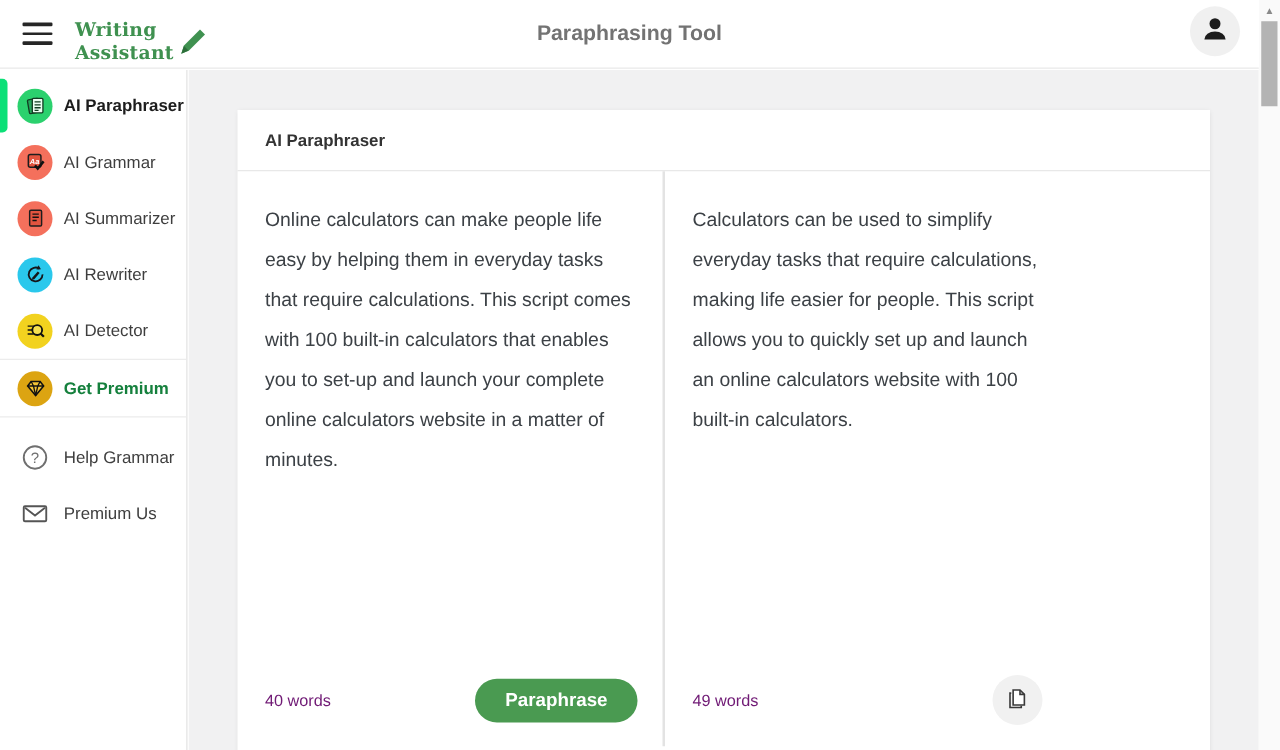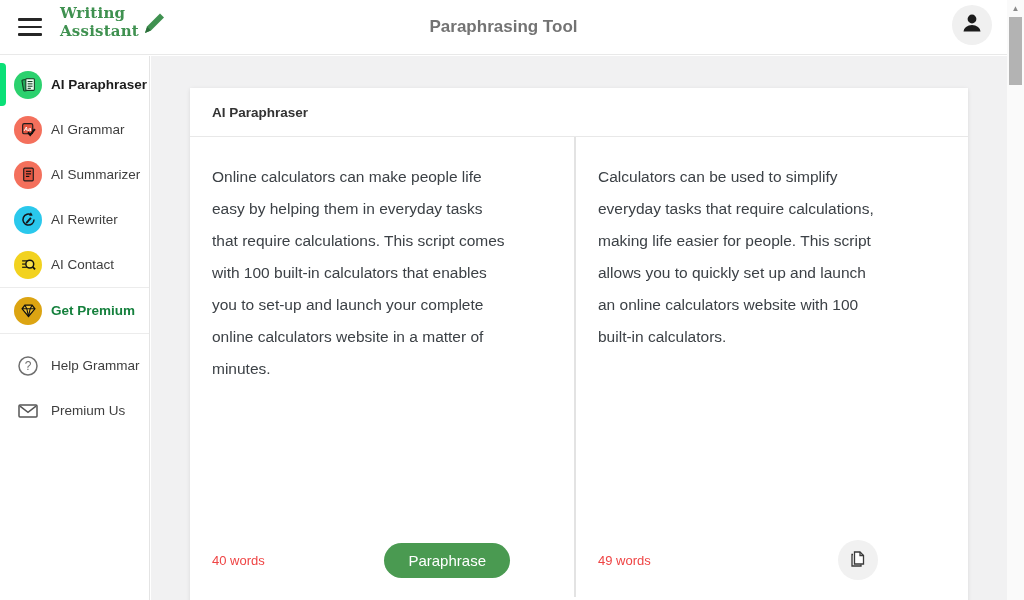--- a/index.html
+++ b/index.html
@@ -5,21 +5,21 @@
   * { margin:0; padding:0; box-sizing:border-box; }
   html,body { width:1024px; height:600px; overflow:hidden;
     font-family:"Liberation Sans", sans-serif; background:#ffffff; }
 
   
   .header { position:absolute; left:0; top:0; width:1007px; height:55px;
     background:#fff; border-bottom:1px solid #e9e9e9; z-index:5; }
   .hamburger { position:absolute; left:18px; top:17px; width:24px; height:20px;
     display:flex; flex-direction:column; justify-content:space-between; cursor:pointer; padding:1px 0; }
   .hamburger div { height:2.6px; width:24px; background:#262626; border-radius:1px; }
-  .logo { position:absolute; left:60px; top:4px; display:flex; align-items:center; }
+  .logo { position:absolute; left:60px; top:14px; display:flex; align-items:center; }
   .logo-text { font-family:"DejaVu Serif", serif; font-weight:bold; color:#3f9150;
     font-size:15px; line-height:18px; letter-spacing:0.2px; }
   .logo-pencil { margin-left:2px; margin-top:6px; }
   .page-title { position:absolute; left:0; right:0; top:17px; text-align:center;
     font-size:17px; font-weight:700; color:#737373; }
   .avatar-btn { position:absolute; right:15px; top:5px; width:40px; height:40px;
     border-radius:50%; background:#f0f0f0; display:flex; align-items:center;
     justify-content:center; cursor:pointer; }
 
   
@@ -45,29 +45,29 @@
 
   
   .main { position:absolute; left:151px; top:56px; width:856px; height:544px;
     background:#f1f1f2; overflow:hidden; }
   .card { position:absolute; left:39px; top:32px; width:778px; height:600px;
     background:#fff; box-shadow:0 1px 4px rgba(0,0,0,0.10); }
   .card-header { height:49px; border-bottom:1px solid #e8e8e8; display:flex;
     align-items:center; padding-left:22px; font-size:13.5px; font-weight:700; color:#333; }
   .panels { display:flex; height:460px; }
   .panel { width:340px; position:relative; }
-  .panel.output { border-left:2px solid #e3e3e3; width:324px;margin-left:44px; }
+  .panel.output { border-left:2px solid #e3e3e3; width:324px; }
   .panel-text { padding:24px 20px 0 22px; font-size:15.5px; line-height:32px;
     color:#3c4146; outline:none; }
   .panel-footer { position:absolute; left:22px; right:20px; top:401px; height:44px;
     display:flex; align-items:center; justify-content:space-between; }
-  .word-count { font-size:13px; color:#ef4444; }
+  .word-count { font-size:13px; color:#701a75; }
   .paraphrase-btn { background:#4a9a51; color:#fff; border:none; cursor:pointer;
     font-size:15px; font-family:"Liberation Sans", sans-serif;
-    padding:9px 24px; border-radius:19px; }
+    padding:9px 24px; border-radius:19px;font-weight:bold; }
   .copy-btn { width:40px; height:40px; border-radius:50%; background:#f1f1f1;
     border:none; display:flex; align-items:center; justify-content:center; cursor:pointer; }
 
   
   .scrollbar { position:absolute; right:0; top:0; width:17px; height:600px;
     background:#fafafa; }
   .scroll-arrow { width:17px; height:16px; display:flex; align-items:center;
     justify-content:center; font-size:8px; color:#8a8a8a; cursor:pointer; }
   .scroll-thumb { position:absolute; left:2px; top:17px; width:13px; height:68px;
     background:#b3b3b3; cursor:pointer; }
@@ -161,21 +161,21 @@
   <div class="side-item">
     <span class="bullet c-yellow">
       <svg width="17" height="17" viewBox="0 0 16 16">
         <line x1="2" y1="4.6" x2="8.4" y2="4.6" stroke="#111" stroke-width="1.1"></line>
         <line x1="2" y1="7.6" x2="5.4" y2="7.6" stroke="#111" stroke-width="1.1"></line>
         <line x1="2" y1="10.6" x2="6.4" y2="10.6" stroke="#111" stroke-width="1.1"></line>
         <circle cx="9.2" cy="7.6" r="3.7" fill="#f6e050" stroke="#111" stroke-width="1.4"></circle>
         <line x1="11.9" y1="10.3" x2="14.2" y2="12.6" stroke="#111" stroke-width="1.7"></line>
       </svg>
     </span>
-    <span class="lbl">AI Contact</span>
+    <span class="lbl">AI Detector</span>
   </div>
 
   <div class="side-divider"></div>
 
   <div class="side-item premium">
     <span class="bullet c-gold">
       <svg width="17" height="17" viewBox="0 0 16 16">
         <path d="M4.6 3 h6.8 L14 6.4 L8 13.6 L2 6.4 Z" fill="#f3c437" stroke="#111" stroke-width="1.2"></path>
         <path d="M2 6.4 h12 M4.6 3 L6.4 6.4 L8 13.6 M11.4 3 L9.6 6.4 L8 13.6" fill="none" stroke="#111" stroke-width="1"></path>
       </svg>

